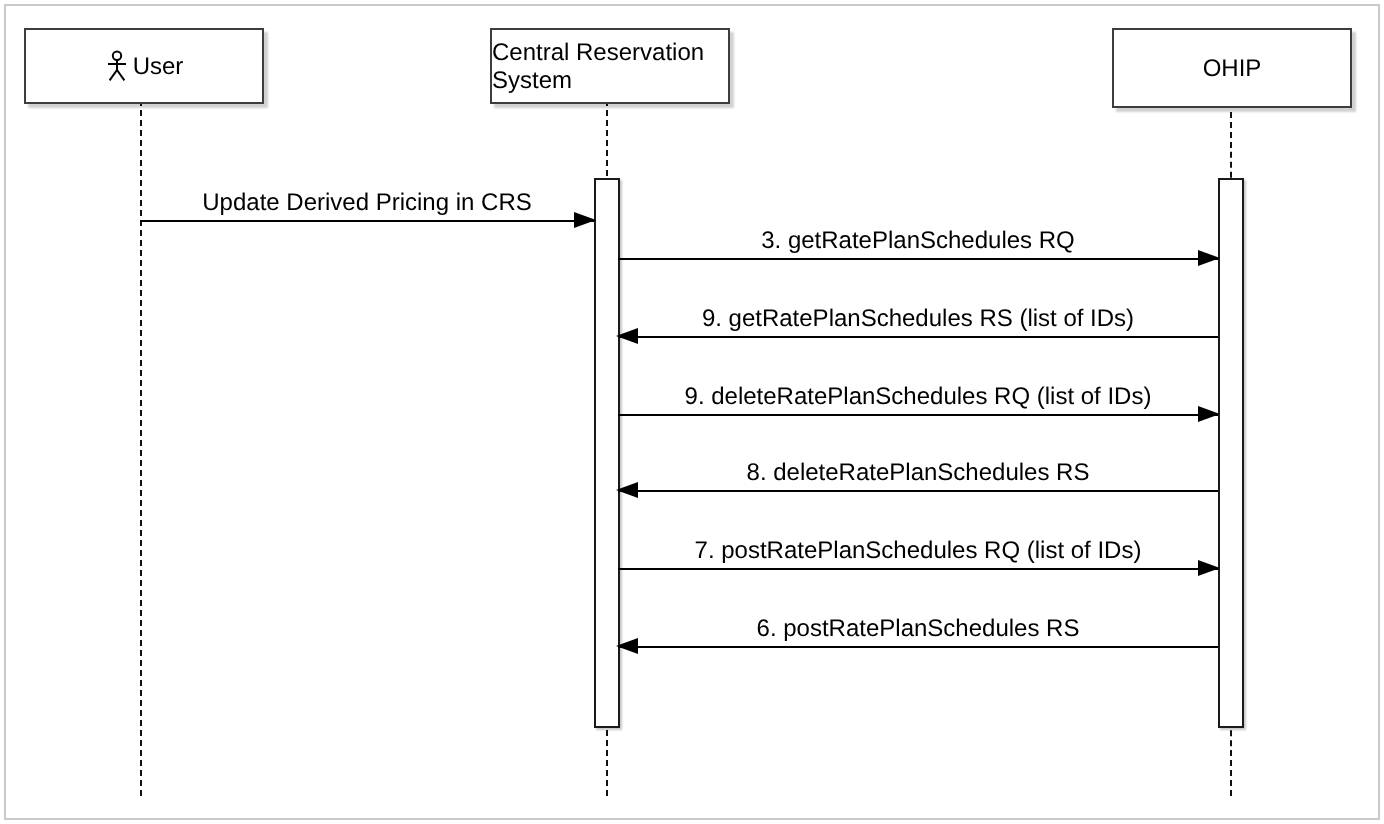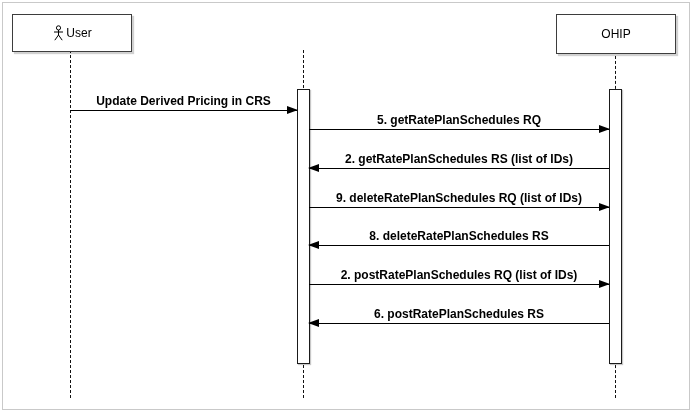--- a/index.html
+++ b/index.html
@@ -60,21 +60,20 @@
     left: 0; right: 0; top: 0;
     border-top: 1px solid #000000;
   }
   .msg-label {
     position: absolute;
     left: 0; right: 0;
     bottom: 2px;
     text-align: center;
     white-space: nowrap;
     font-size: 12px;
-    font-weight: bold;
   }
   .arrowhead { position: absolute; width: 0; height: 0; top: -4px; }
   .arrowhead.right {
     right: -1px;
     border-left: 11px solid #000000;
     border-top: 4.5px solid transparent;
     border-bottom: 4.5px solid transparent;
   }
   .arrowhead.left {
     left: -1px;
@@ -99,60 +98,63 @@
         <circle cx="6.5" cy="2.9" r="2.1" fill="none" stroke="#000000" stroke-width="1"></circle>
         <line x1="6.5" y1="5" x2="6.5" y2="10" stroke="#000000" stroke-width="1"></line>
         <line x1="2" y1="7" x2="11" y2="7" stroke="#000000" stroke-width="1"></line>
         <line x1="6.5" y1="10" x2="2.8" y2="15.2" stroke="#000000" stroke-width="1"></line>
         <line x1="6.5" y1="10" x2="10.2" y2="15.2" stroke="#000000" stroke-width="1"></line>
       </svg>
     </span>
     <span>User</span>
   </div>
 
+  <div class="actor-box" style="left:245px; top:14px">
+    <span>Central Reservation System</span>
+  </div>
 
   <div class="actor-box" style="left:556px; top:14px; height:38px">
     <span>OHIP</span>
   </div>
 
   <div class="activation" style="left:297px"></div>
   <div class="activation" style="left:609px"></div>
 
   <div class="message" style="left:70px; top:110px; width:227px">
     <div class="msg-label">Update Derived Pricing in CRS</div>
     <div class="msg-line"></div>
     <div class="arrowhead right"></div>
   </div>
 
   <div class="message" style="left:309px; top:129px; width:300px">
-    <div class="msg-label">5. getRatePlanSchedules RQ</div>
+    <div class="msg-label">3. getRatePlanSchedules RQ</div>
     <div class="msg-line"></div>
     <div class="arrowhead right"></div>
   </div>
 
   <div class="message" style="left:309px; top:168px; width:300px">
-    <div class="msg-label">2. getRatePlanSchedules RS (list of IDs)</div>
+    <div class="msg-label">9. getRatePlanSchedules RS (list of IDs)</div>
     <div class="msg-line"></div>
     <div class="arrowhead left"></div>
   </div>
 
   <div class="message" style="left:309px; top:207px; width:300px">
     <div class="msg-label">9. deleteRatePlanSchedules RQ (list of IDs)</div>
     <div class="msg-line"></div>
     <div class="arrowhead right"></div>
   </div>
 
   <div class="message" style="left:309px; top:245px; width:300px">
     <div class="msg-label">8. deleteRatePlanSchedules RS</div>
     <div class="msg-line"></div>
     <div class="arrowhead left"></div>
   </div>
 
   <div class="message" style="left:309px; top:284px; width:300px">
-    <div class="msg-label">2. postRatePlanSchedules RQ (list of IDs)</div>
+    <div class="msg-label">7. postRatePlanSchedules RQ (list of IDs)</div>
     <div class="msg-line"></div>
     <div class="arrowhead right"></div>
   </div>
 
   <div class="message" style="left:309px; top:323px; width:300px">
     <div class="msg-label">6. postRatePlanSchedules RS</div>
     <div class="msg-line"></div>
     <div class="arrowhead left"></div>
   </div>
 </div>

